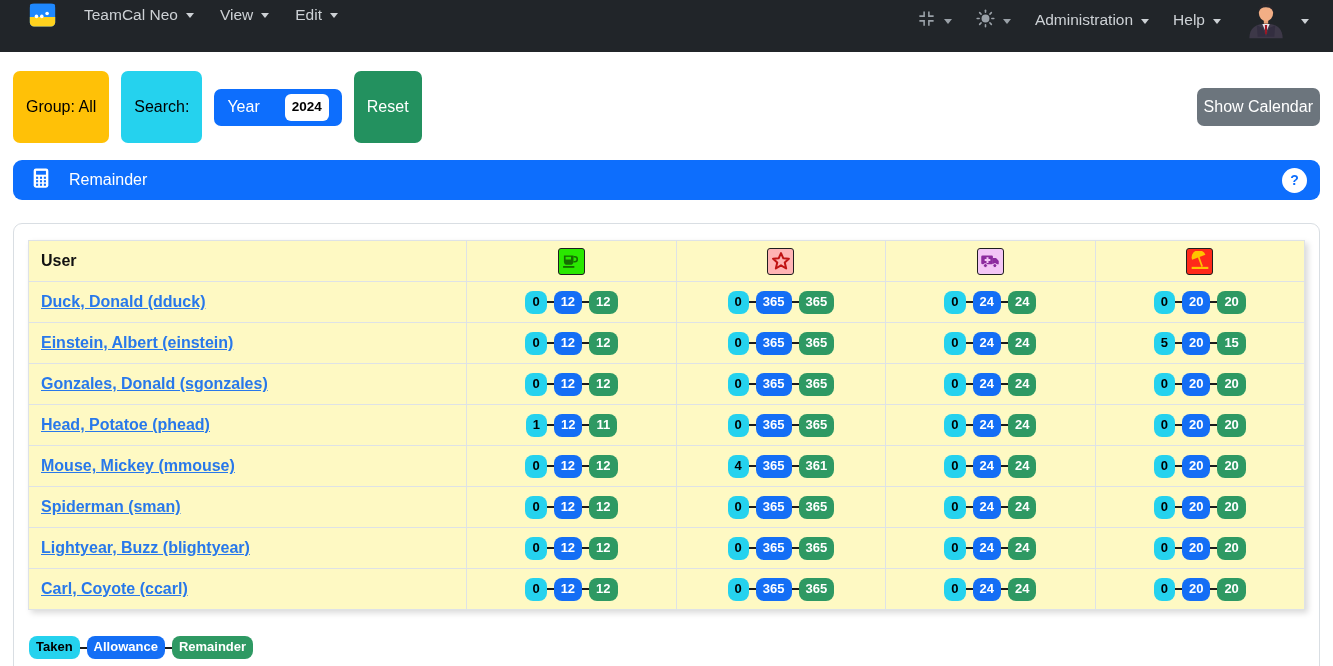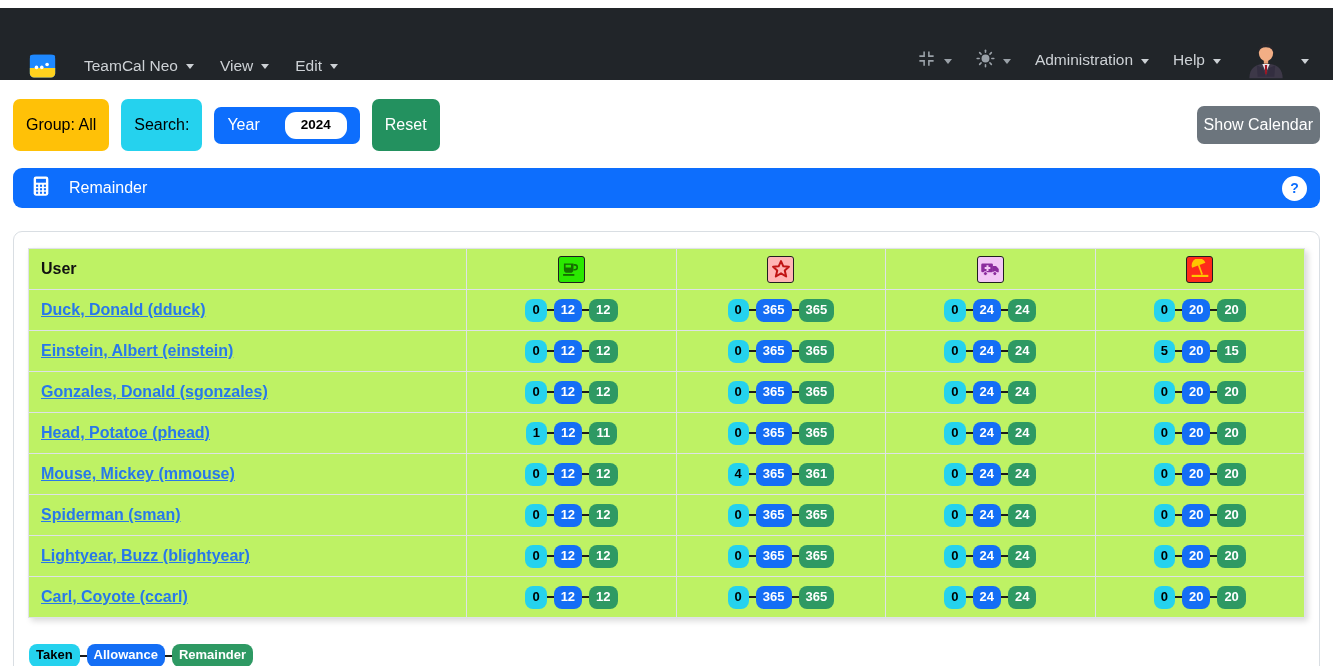--- a/index.html
+++ b/index.html
@@ -1,48 +1,48 @@
 <!DOCTYPE html>
 <html style="--navbar-dark: #212529; --accent-blue: #0d6efd; --group-yellow: #ffc107; --search-cyan: #25d2ee; --reset-green: #23915f; --show-calendar-gray: #6c757d; --taken: #25d2ee; --allowance: #146ef5; --remainder: #2e9963;"><head>
 <meta charset="utf-8">
 <style>
   * { box-sizing: border-box; }
   html,body { margin:0; padding:0; background:#fff; }
   body { font-family:"Liberation Sans", sans-serif; }
   .page { width:1333px; height:666px; position:relative; background:#fff; overflow:hidden; }
 
   
-  .navbar { height:72px; background:var(--navbar-dark,#212529); display:flex; align-items:flex-end; padding:0 24px 0 27px;margin-top:8px; }
+  .navbar { height:52px; background:var(--navbar-dark,#212529); display:flex; align-items:flex-start; padding:0 24px 0 27px; }
   .nav-left { display:flex; align-items:center; gap:26px; }
   .nav-right { margin-left:auto; display:flex; align-items:center; gap:24px; }
   .nav-item { color:#cdd1d5; font-size:15.5px; display:inline-flex; align-items:center; gap:8px; cursor:pointer; }
   .nav-item.dim { color:#9aa1a8; }
   .caret { width:0; height:0; border-left:4.5px solid transparent; border-right:4.5px solid transparent; border-top:5px solid currentColor; display:inline-block; margin-top:2px; }
   .caret.sep { margin-left:6px; }
   .logo { width:31px; height:29px; display:inline-flex; }
   .avatar { width:42px; height:40px; display:inline-flex; }
 
   
   .filters { display:flex; align-items:center; gap:12px; padding:19px 13px 0 13px; }
-  .btn { font-size:16px; padding:15px 13px; border-radius:7px; border:none; cursor:pointer; font-family:inherit; line-height:1.4; }
+  .btn { font-size:16px; padding:25px 13px; border-radius:7px; border:none; cursor:pointer; font-family:inherit; line-height:1.4; }
   .btn-group-all { background:var(--group-yellow,#ffc107); color:#000; }
   .btn-search { background:var(--search-cyan,#25d2ee); color:#000; }
   .btn-year { background:var(--accent-blue,#0d6efd); color:#fff; display:inline-flex; align-items:center; gap:25px; padding:5px 13px; }
-  .year-badge { background:#fff; color:#000; font-size:13.5px; font-weight:700; padding:4px 16px; border-radius:11px; }
+  .year-badge { background:#fff; color:#000; font-size:13.5px; font-weight:700; padding:4px 7px; border-radius:6px; }
   .btn-reset { background:var(--reset-green,#23915f); color:#ffffff; }
   .btn-show-calendar { margin-left:auto; background:var(--show-calendar-gray,#6c757d); color:#fff; padding:8px 7px; }
 
   
   .panel-header { margin:17px 13px 0 13px; height:40px; background:var(--accent-blue,#0d6efd); border-radius:9px; display:flex; align-items:center; padding:0 13px 0 17px; color:#fff; }
   .panel-title { margin-left:17px; font-size:16px; }
   .help-circle { margin-left:auto; width:25px; height:25px; border-radius:50%; background:#fff; color:var(--accent-blue,#0d6efd); font-weight:700; font-size:14px; display:flex; align-items:center; justify-content:center; cursor:pointer; }
 
   
   .card { margin:23px 13px 0 13px; height:456px; border:1px solid #d9dee3; border-radius:9px; padding:16px 14px; }
-  table.data-table { border-collapse:collapse; width:100%; box-shadow:3px 3px 6px rgba(0,0,0,.15); background:#bef264; }
+  table.data-table { border-collapse:collapse; width:100%; box-shadow:3px 3px 6px rgba(0,0,0,.15); background:#fef9c3; }
   .data-table th, .data-table td { border:1px solid #dee2e6; height:41px; padding:0; }
   .data-table th.user-col { text-align:left; padding-left:12px; font-size:16px; color:#111; width:440px; }
   .data-table th.icon-col { width:210px; text-align:center; }
   .data-table td.user-cell { text-align:left; padding-left:12px; }
   .data-table td.value-cell { text-align:center; }
   a.user-link { color:#2878ea; font-size:16px; text-decoration:underline;font-weight:bold; }
   .icon-chip { display:inline-flex; width:27px; height:27px; align-items:center; justify-content:center; border:1.5px solid #1f1f1f; border-radius:3px; }
   .chip-green { background:#2ae800; }
   .chip-pink { background:#ffb4b4; }
   .chip-violet { background:#f3c6f6; }

